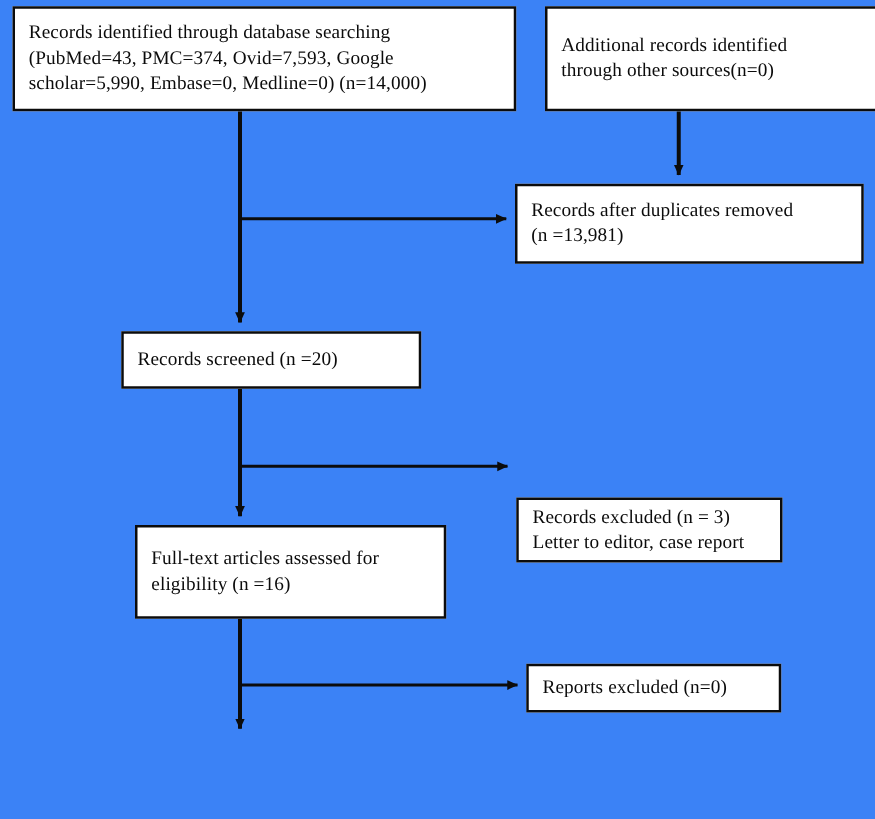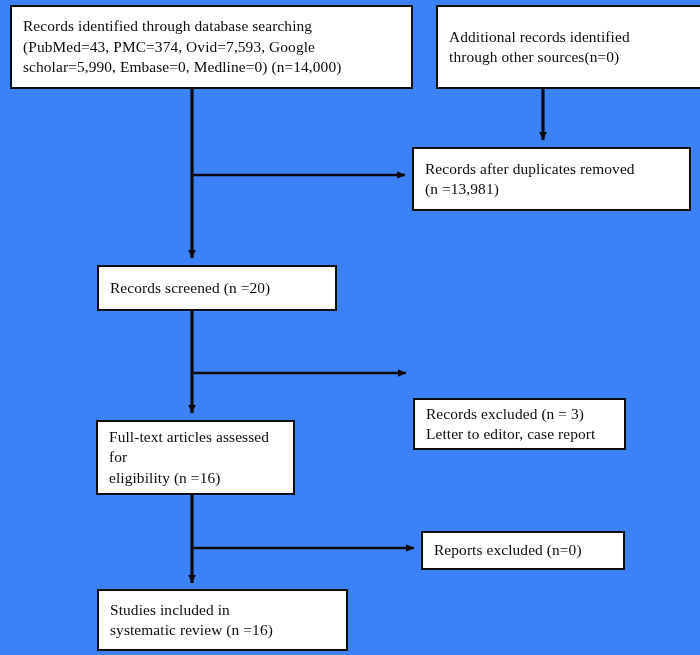--- a/index.html
+++ b/index.html
@@ -42,21 +42,21 @@
     letter-spacing: 0.1px;
     white-space: pre-line;
     color: #0b0b0b;
   }
   
   #node-database-search   { left: 10px;  top: 5px;   width: 403px; height: 84px; }
   #node-other-sources     { left: 436px; top: 5px;   width: 290px; height: 84px; }
   #node-duplicates        { left: 412px; top: 147px; width: 279px; height: 64px; }
   #node-screened          { left: 97px;  top: 265px; width: 240px; height: 46px; }
   #node-records-excluded  { left: 413px; top: 350px; width: 213px; height: 52px; margin-top: 48px; }
-  #node-fulltext          { left: 96px;  top: 420px; width: 199px; height: 75px; }
+  #node-fulltext          { left: 108px;  top: 420px; width: 249px; height: 75px; }
   #node-reports-excluded  { left: 421px; top: 531px; width: 204px; height: 39px; }
   #node-included          { left: 97px;  top: 589px; width: 251px; height: 62px; }
 </style>
 </head>
 <body>
 
 <div id="diagram-root">
 
   <svg id="connector-layer" viewBox="0 0 700 655" width="700" height="655" xmlns="http://www.w3.org/2000/svg">
     <defs>
@@ -121,18 +121,14 @@
 
   <div class="node-box" id="node-fulltext">
     <span class="node-text">Full-text articles assessed for
 eligibility (n =16)</span>
   </div>
 
   <div class="node-box" id="node-reports-excluded">
     <span class="node-text">Reports excluded (n=0)</span>
   </div>
 
-  <div class="node-box" id="node-included">
-    <span class="node-text">Studies included in
-systematic review (n =16)</span>
-  </div>
 
 </div>
 
 </body></html>

